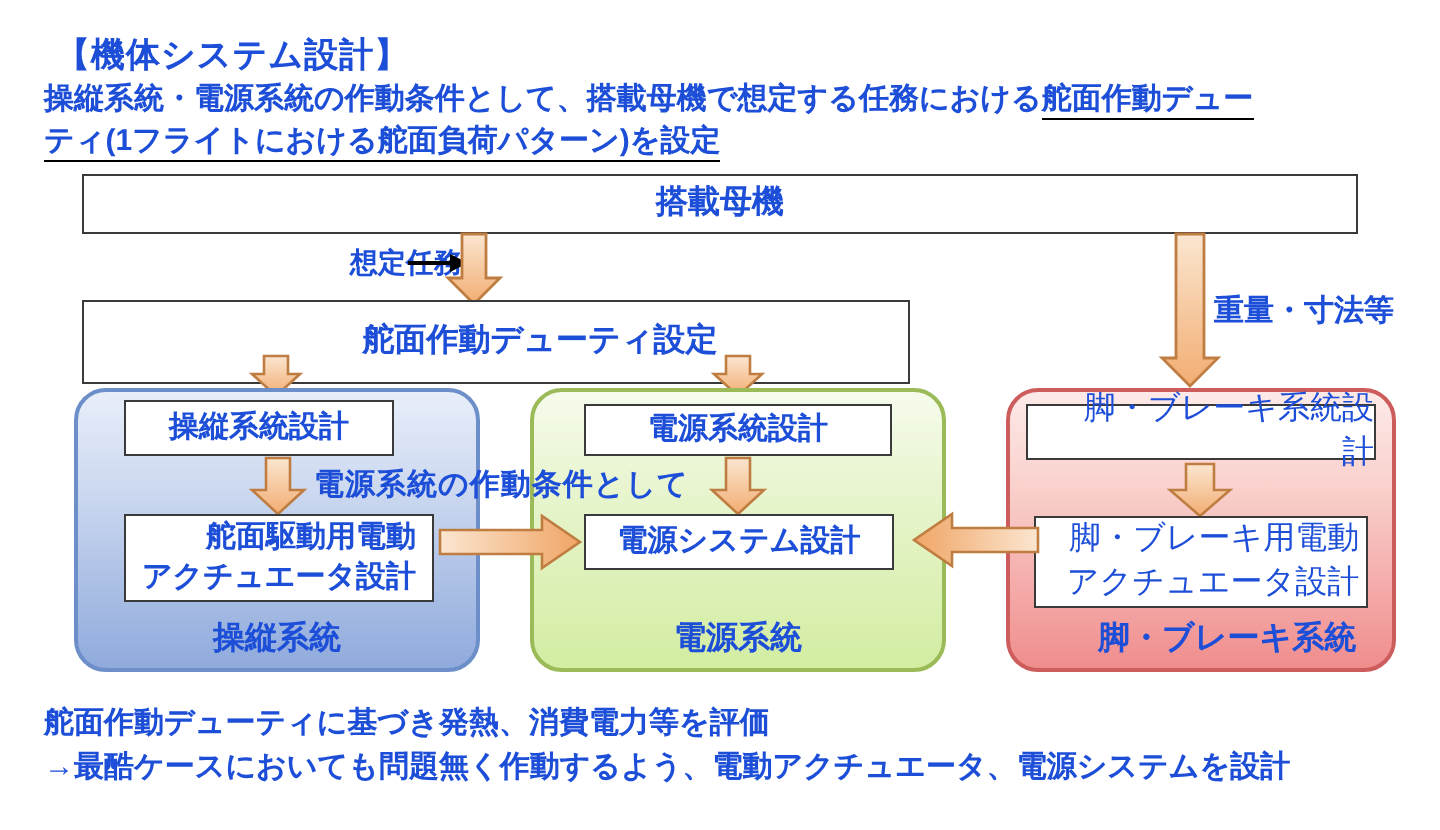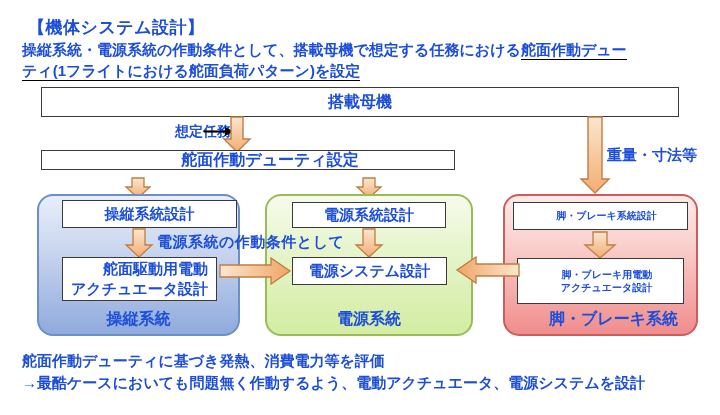--- a/index.html
+++ b/index.html
@@ -15,21 +15,21 @@
     background:#fff;border:1.6px solid #3a3a3a;box-sizing:border-box;
     display:flex;align-items:center;justify-content:center;text-align:right;
     font-size:15px;font-weight:600;line-height:1.35;
   }
   .bigbox{font-size:16px;}
   .panel{border-radius:16px;box-sizing:border-box;border-width:2px;border-style:solid;}
   .panel-control{background:linear-gradient(180deg,#e8eefa 0%,#cdd9f0 35%,#8faadc 100%);border-color:#6d8fc9;}
   .panel-power{background:linear-gradient(180deg,#f6fbec 0%,#e8f5cf 35%,#d3eda2 100%);border-color:#9bbb59;}
   .panel-gear{background:linear-gradient(180deg,#fdeae8 0%,#f9d0cc 35%,#f08d8d 100%);border-color:#cd5c5c;}
   .panel-label{font-size:16px;font-weight:700;text-align:center;}
-  .small-label{font-size:10px;font-weight:700;padding-left:12px;}
+  .small-label{font-size:16px;font-weight:400;padding-left:12px;}
   .mid-label{font-size:15px;font-weight:700;letter-spacing:.5px;}
   .footer-line{font-size:15px;font-weight:600;}
   svg{display:block;overflow:visible;}
 </style>
 </head>
 <body>
 
 <div class="stage">
 
   <svg width="0" height="0" class="abs" aria-hidden="true">
@@ -63,21 +63,21 @@
   <div class="abs" style="left:148px;top:123px;font-size:14px;font-weight:600;margin-left:27px;">想定任務</div>
   <svg class="abs" style="left:204px;top:127px;" width="30" height="9">
     <line x1="0" y1="4.5" x2="22" y2="4.5" stroke="#000" stroke-width="2"></line>
     <polygon points="21,0 30,4.5 21,9" fill="#000"></polygon>
   </svg>
 
   <svg class="abs" style="left:223px;top:116px;" width="28" height="37">
     <polygon points="8,1 20,1 20,23 27,23 14,36 1,23 8,23" fill="url(#gv)" stroke="#bf7d41" stroke-width="1.4"></polygon>
   </svg>
 
-  <div class="abs wbox bigbox" style="left:41px;top:150px;width:414px;height:20px;padding-left:44px;">
+  <div class="abs wbox bigbox" style="left:41px;top:150px;width:414px;height:42px;padding-left:44px;">
     <span>舵面作動デューティ設定</span>
   </div>
 
   <svg class="abs" style="left:580px;top:117px;" width="30" height="77">
     <polygon points="8,0 22,0 22,62 29,62 15,76 1,62 8,62" fill="url(#gv)" stroke="#bf7d41" stroke-width="1.4"></polygon>
   </svg>
   <div class="abs" style="left:607px;top:146px;font-size:15px;font-weight:600;">重量・寸法等</div>
 
   <svg class="abs" style="left:125px;top:177px;" width="26" height="22">
     <polygon points="7,1 19,1 19,10 25,10 13,21 1,10 7,10" fill="url(#gv)" stroke="#bf7d41" stroke-width="1.3"></polygon>
@@ -85,21 +85,21 @@
   <svg class="abs" style="left:356px;top:177px;" width="26" height="22">
     <polygon points="7,1 19,1 19,10 25,10 13,21 1,10 7,10" fill="url(#gv)" stroke="#bf7d41" stroke-width="1.3"></polygon>
   </svg>
 
   <div class="abs panel panel-control" style="left:37px;top:194px;width:203px;height:142px;"></div>
 
   <div class="abs panel panel-power" style="left:265px;top:194px;width:208px;height:142px;"></div>
 
   <div class="abs panel panel-gear" style="left:503px;top:194px;width:195px;height:142px;"></div>
 
-  <div class="abs wbox" style="left:62px;top:200px;width:175px;height:28px;">
+  <div class="abs wbox" style="left:62px;top:200px;width:135px;height:28px;">
     <span>操縦系統設計</span>
   </div>
   <svg class="abs" style="left:125px;top:228px;" width="28" height="30">
     <polygon points="8,1 20,1 20,17 27,17 14,29 1,17 8,17" fill="url(#gv)" stroke="#bf7d41" stroke-width="1.3"></polygon>
   </svg>
   <div class="abs wbox" style="left:62px;top:257px;width:155px;height:44px;">
     <span>
       <span>舵面駆動用電動</span><br>
       <span>アクチュエータ設計</span>
     </span>

